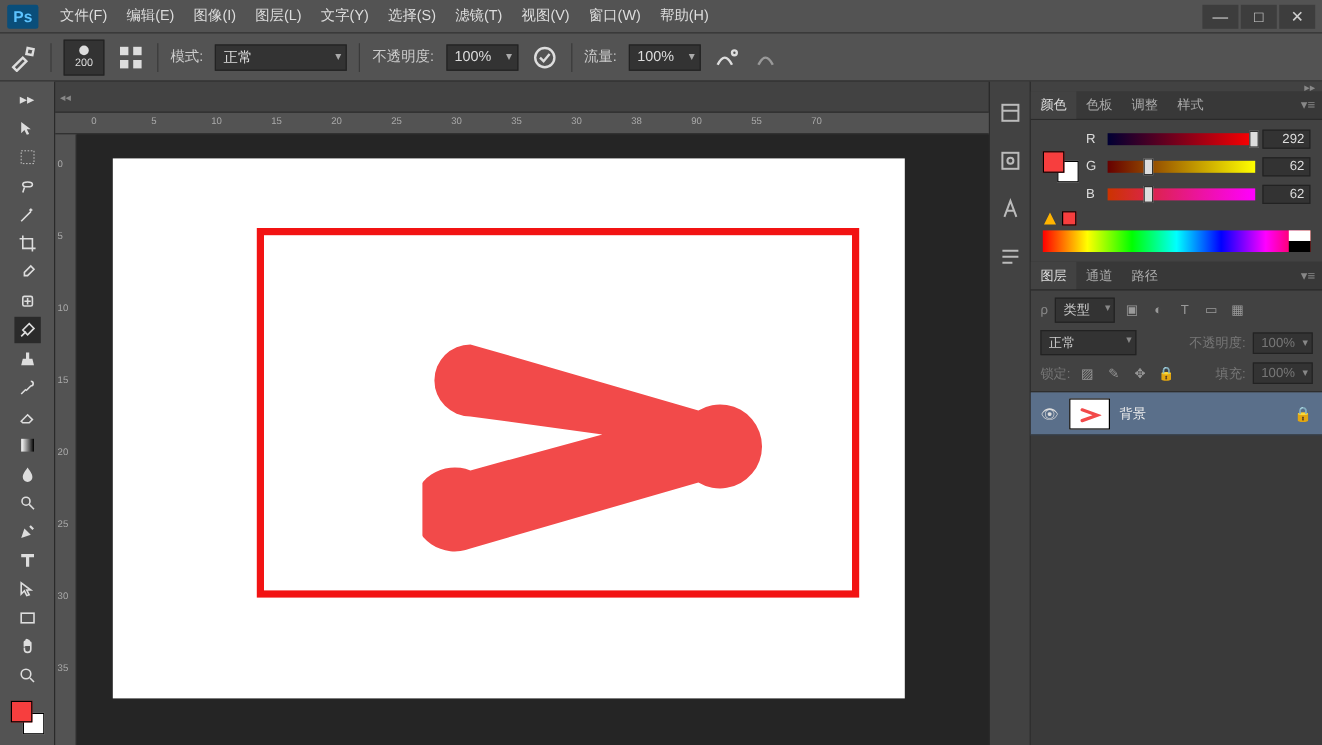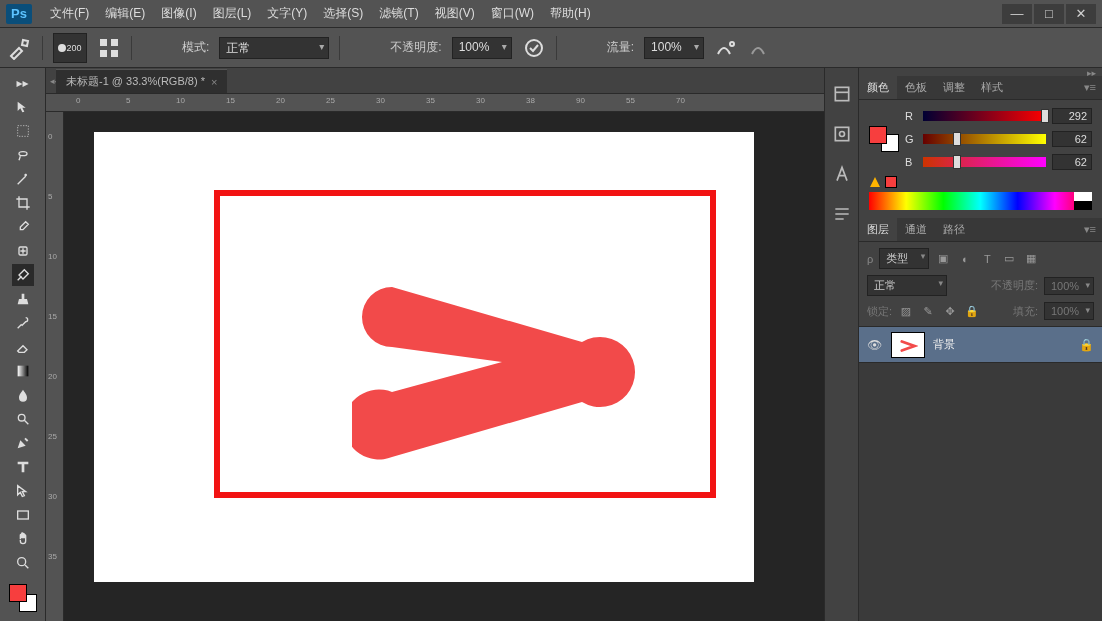--- a/index.html
+++ b/index.html
@@ -5,24 +5,24 @@
 * { margin: 0; padding: 0; box-sizing: border-box; font-family: "Microsoft YaHei", Arial, sans-serif; }
 body { background: #535353; width: 1102px; height: 621px; overflow: hidden; color: #ccc; font-size: 12px; }
 .menubar { height: 28px; background: #535353; display: flex; align-items: center; padding: 0 6px; border-bottom: 1px solid #2a2a2a; }
 .ps-logo { width: 26px; height: 20px; background: #0a4e7a; color: #5cc3ff; font-weight: bold; font-size: 13px; display: flex; align-items: center; justify-content: center; border-radius: 2px; margin-right: 10px; }
 .menu-item { padding: 2px 8px; color: #ddd; cursor: default; }
 .win-controls { margin-left: auto; display: flex; gap: 2px; align-items: center; }
 .win-btn { width: 30px; height: 20px; background: #3d3d3d; color: #d0d0d0; display: flex; align-items: center; justify-content: center; font-size: 13px; cursor: default; }
 .optbar { height: 40px; background: #535353; border-bottom: 1px solid #2a2a2a; display: flex; align-items: center; padding: 0 8px; gap: 10px; }
 .opt-icon { width: 24px; height: 24px; display: flex; align-items: center; justify-content: center; color: #ddd; }
 .opt-sep { width: 1px; height: 24px; background: #3a3a3a; }
-.opt-label { color: #ccc; margin-left: 40px; }
+.opt-label { color: #ccc; }
 .opt-select { background: #333; border: 1px solid #222; color: #ddd; padding: 2px 18px 2px 6px; height: 22px; position: relative; }
 .opt-select::after { content: "▾"; position: absolute; right: 4px; top: 3px; font-size: 10px; color: #aaa; }
-.brush-box { display:flex; flex-direction:row; align-items:center; justify-content:center; width:34px; height:30px; background:#333; border:1px solid #222;}
+.brush-box { display:flex; flex-direction:column; align-items:center; justify-content:center; width:34px; height:30px; background:#333; border:1px solid #222;}
 .brush-dot { width:8px; height:8px; border-radius:50%; background:#ddd;}
 .brush-num { font-size:9px; color:#ddd; line-height:1; margin-top:2px;}
 .workspace { display: flex; height: calc(621px - 68px); }
 .toolbox { width: 46px; background: #535353; border-right: 1px solid #2a2a2a; padding: 4px 2px; display: flex; flex-direction: column; gap: 2px; align-items: center; }
 .tool-btn { width: 22px; height: 22px; display: flex; align-items: center; justify-content: center; color: #ddd; cursor: default; position: relative; }
 .tool-btn.active { background: #2a2a2a; }
 .tool-btn svg { width: 16px; height: 16px; }
 .swatch { width: 28px; height: 28px; position: relative; margin-top: 8px; }
 .swatch .fg { position: absolute; top: 0; left: 0; width: 18px; height: 18px; background: #f73e3e; border: 1px solid #000; }
 .swatch .bg { position: absolute; bottom: 0; right: 0; width: 18px; height: 18px; background: #fff; border: 1px solid #000; }
@@ -265,24 +265,20 @@
       </div>
     <div class="swatch">
       <div class="bg"></div>
       <div class="fg"></div>
     </div>
   </div>
 
   <div class="main-area">
     <div class="doc-tabs">
       <div style="width:6px;color:#888;font-size:9px;align-self:center;">◂◂</div>
-      <div class="doc-tab">
-        <span>未标题-1 @ 33.3%(RGB/8) *</span>
-        <span class="close-x">×</span>
-      </div>
     </div>
     <div class="hruler" id="hruler">
         <span style="left: 30px;">0</span>
         <span style="left: 80px;">5</span>
         <span style="left: 130px;">10</span>
         <span style="left: 180px;">15</span>
         <span style="left: 230px;">20</span>
         <span style="left: 280px;">25</span>
         <span style="left: 330px;">30</span>
         <span style="left: 380px;">35</span>

